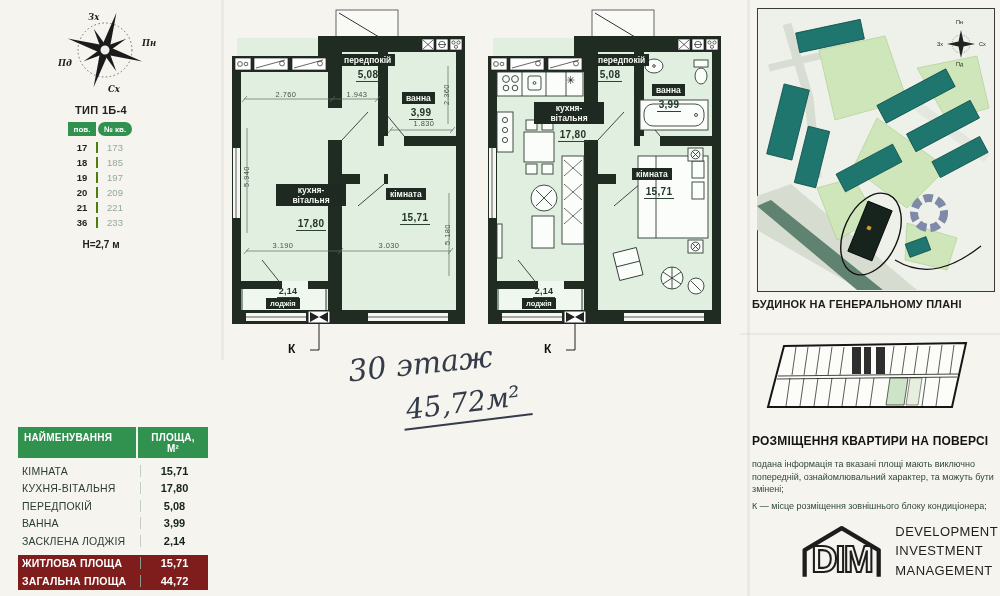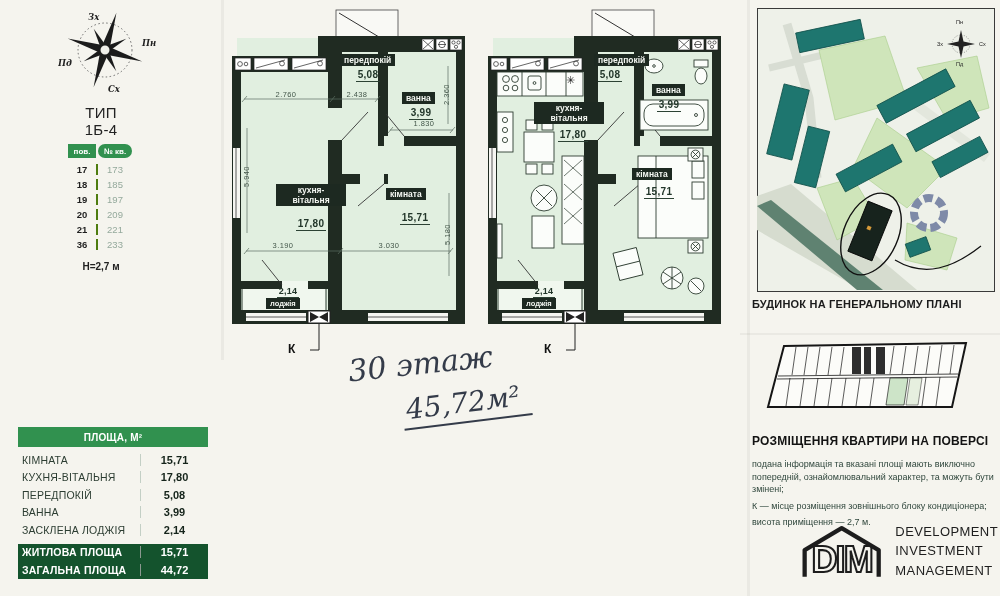--- a/index.html
+++ b/index.html
@@ -2,37 +2,37 @@
 <html><head>
 <meta charset="utf-8">
 <style>
   html,body{margin:0;padding:0;background:#e8e6df;}
   #page{position:relative;width:1000px;height:596px;background:#f5f4ee;overflow:hidden;
         font-family:"Liberation Sans",sans-serif;color:#1c1c1c;}
   .abs{position:absolute;}
   .crease{position:absolute;background:rgba(60,60,50,0.06);}
   
   .ttable{position:absolute;left:68px;top:104px;width:66px;text-align:center;}
-  .ttable .title{font-size:15px;font-weight:normal;letter-spacing:.3px;margin-bottom:6px;color:#222;}
+  .ttable .title{font-size:11px;font-weight:bold;letter-spacing:.3px;margin-bottom:6px;color:#222;}
   .grow{display:flex;gap:2px;}
   .gcell{background:#31914f;color:#fff;font-weight:bold;font-size:8px;padding:3px 0 2px;}
   .c1{width:28px;} .c2{width:34px;border-radius:7px;}
   .trow{display:flex;height:15px;align-items:center;}
   .trow .f{width:28px;font-size:9.5px;font-weight:bold;color:#1f1f1f;}
   .trow .a{width:34px;font-size:9.5px;color:#94a99c;border-left:2px solid #4d7c0f;}
   .hnote{margin-top:9px;font-size:10px;font-weight:bold;color:#222;}
   
   .atable{position:absolute;left:18px;top:427px;width:190px;}
   .ahead{display:flex;gap:2px;margin-bottom:4px;}
   .ahead .hc{background:#31914f;color:#fff;font-weight:bold;font-size:10px;padding:5px 6px 4px;letter-spacing:.2px;}
   .ahead .n{width:106px;} .ahead .s{flex:1;text-align:center;}
   .arow{display:flex;align-items:center;height:17.5px;}
   .arow .n{width:118px;font-size:10.5px;color:#2c3d32;letter-spacing:.2px;padding-left:4px;}
   .arow .s{flex:1;text-align:center;font-size:11px;font-weight:bold;color:#15241b;border-left:1px solid #c3cfc5;}
-  .atot{margin-top:5px;background:#14532d;}
+  .atot{margin-top:5px;background:#7f1d1d;}
   .atot .arow .n{color:#fff;font-weight:bold;font-size:10.5px;}
   .atot .arow .s{color:#fff;border-left:1px solid #8b9890;}
   
   .plan{position:absolute;top:8px;width:233px;height:352px;}
   .plan-left{left:232px;} .plan-right{left:488px;}
   .badge{position:absolute;background:#1d2921;color:#f4f7f2;font-size:8.5px;font-weight:bold;
          padding:1px 4px;line-height:1.2;white-space:nowrap;text-align:center;}
   .badge.wrap{white-space:normal;word-break:normal;}
   .parea{position:absolute;font-size:10px;font-weight:bold;color:#22362a;text-align:center;}
   .parea span{border-bottom:1px solid #2c4234;padding:0 2px 1px;letter-spacing:.3px;}
@@ -218,21 +218,21 @@
     <div class="parea" style="left:118px;top:61px;width:36px;"><span>5,08</span></div>
     <div class="badge" style="left:170px;top:84px;">ванна</div>
     <div class="parea" style="left:174px;top:99px;width:30px;"><span>3,99</span></div>
     <div class="badge wrap" style="left:44px;top:176px;width:62px;">кухня-вітальня</div>
     <div class="parea" style="left:56px;top:210px;width:46px;"><span>17,80</span></div>
     <div class="badge" style="left:154px;top:180px;">кімната</div>
     <div class="parea" style="left:162px;top:204px;width:42px;"><span>15,71</span></div>
     <div class="parea" style="left:36px;top:278px;width:40px;font-size:9px;"><span>2,14</span></div>
     <div class="badge" style="left:34px;top:290px;font-size:7.5px;">лоджія</div>
     <div class="dim" style="left:26px;top:82px;width:56px;">2.760</div>
-    <div class="dim" style="left:102px;top:82px;width:46px;">2.438</div>
+    <div class="dim" style="left:102px;top:82px;width:46px;">1.943</div>
     <div class="dim" style="left:168px;top:111px;width:48px;">1.830</div>
     <div class="dim rot" style="left:192px;top:82px;width:44px;">2.360</div>
     <div class="dim rot" style="left:-8px;top:164px;width:44px;">5.940</div>
     <div class="dim rot" style="left:193px;top:222px;width:44px;">5.180</div>
     <div class="dim" style="left:24px;top:233px;width:54px;">3.190</div>
     <div class="dim" style="left:130px;top:233px;width:54px;">3.030</div>
     <div class="klabel" style="left:56px;top:334px;">К</div>
   </div>
 
   <div class="plan plan-right">
@@ -403,20 +403,21 @@
     <div class="badge" style="left:34px;top:290px;font-size:7.5px;">лоджія</div>
     <div class="snow" style="left:78px;top:66px;">✳</div>
     <div class="klabel" style="left:56px;top:334px;">К</div>
   </div>
 
   <div class="hand hand1">30 этаж</div>
   <div class="hand hand2">45,72м²</div>
 
   <div class="atable">
     <div class="ahead">
+      <div class="hc n">НАЙМЕНУВАННЯ</div>
       <div class="hc s">ПЛОЩА, М²</div>
     </div>
     <div class="arow">
         <div class="n">КІМНАТА</div>
         <div class="s">15,71</div>
       </div>
     <div class="arow">
         <div class="n">КУХНЯ-ВІТАЛЬНЯ</div>
         <div class="s">17,80</div>
       </div>
@@ -523,21 +524,20 @@
         <rect x="104" y="9" width="7" height="27"></rect>
         <rect x="116" y="9" width="9" height="27"></rect>
     </g>
     <path d="M130 40 L148 40 L144 67 L126 67 Z" fill="#cde4c8" stroke="#222" stroke-width="0.7"></path>
     <path d="M150 40 L162 40 L158 67 L146 67 Z" fill="#e6efdf" stroke="#222" stroke-width="0.5"></path>
   </svg>
   <div class="fhead">РОЗМІЩЕННЯ КВАРТИРИ НА ПОВЕРСІ</div>
   <div class="disc">
     <p>подана інформація та вказані площі мають виключно попередній, ознайомлювальний характер, та можуть бути змінені;</p>
     <p>К — місце розміщення зовнішнього блоку кондиціонера;</p>
-    <p>висота приміщення — 2,7 м.</p>
   </div>
 
   <div class="dimlogo">
     <svg width="92" height="62" viewBox="0 0 92 62">
       <path d="M7 58 L7 30 L46 7 L85 30 L85 58" fill="none" stroke="#1d1d1d" stroke-width="4.5" stroke-linejoin="round"></path>
       <text x="46" y="53" text-anchor="middle" font-family="Liberation Sans" font-size="38" font-weight="bold" fill="none" stroke="#1d1d1d" stroke-width="2.2" letter-spacing="-2">DIM</text>
     </svg>
     <div class="txt">
       <div>DEVELOPMENT</div>
       <div>INVESTMENT</div>

